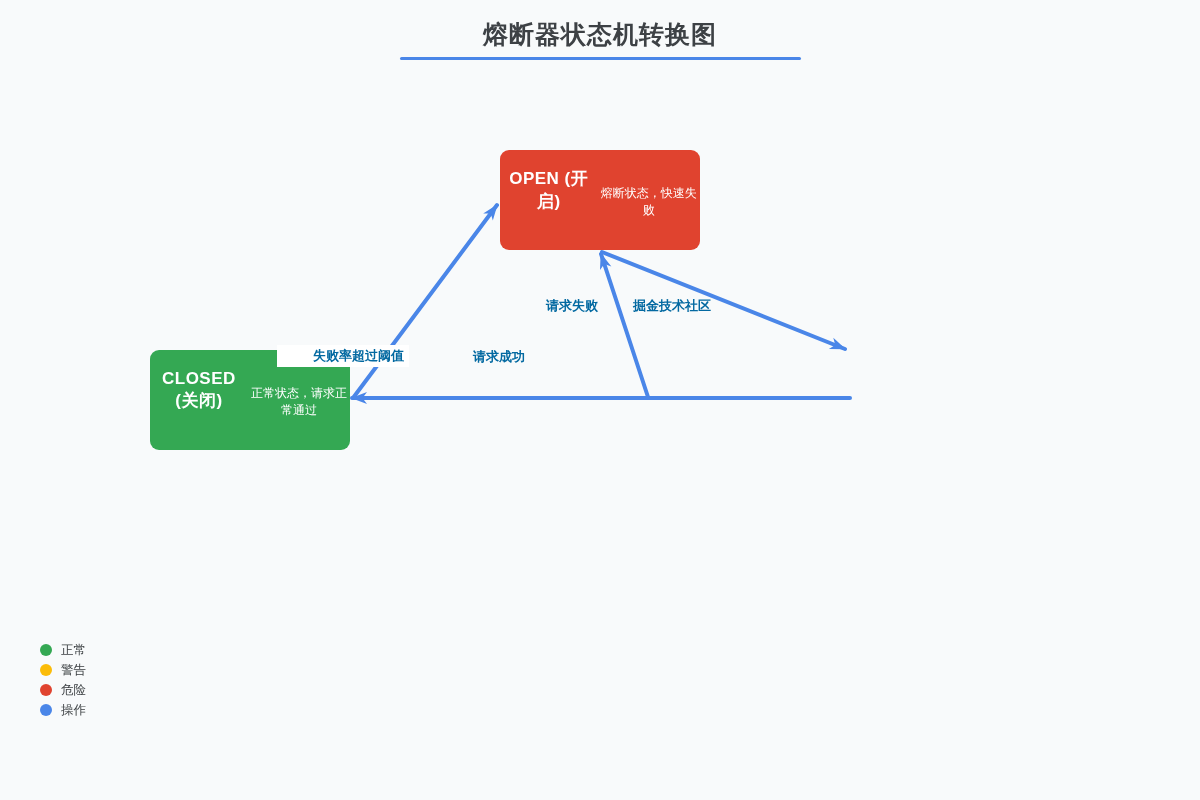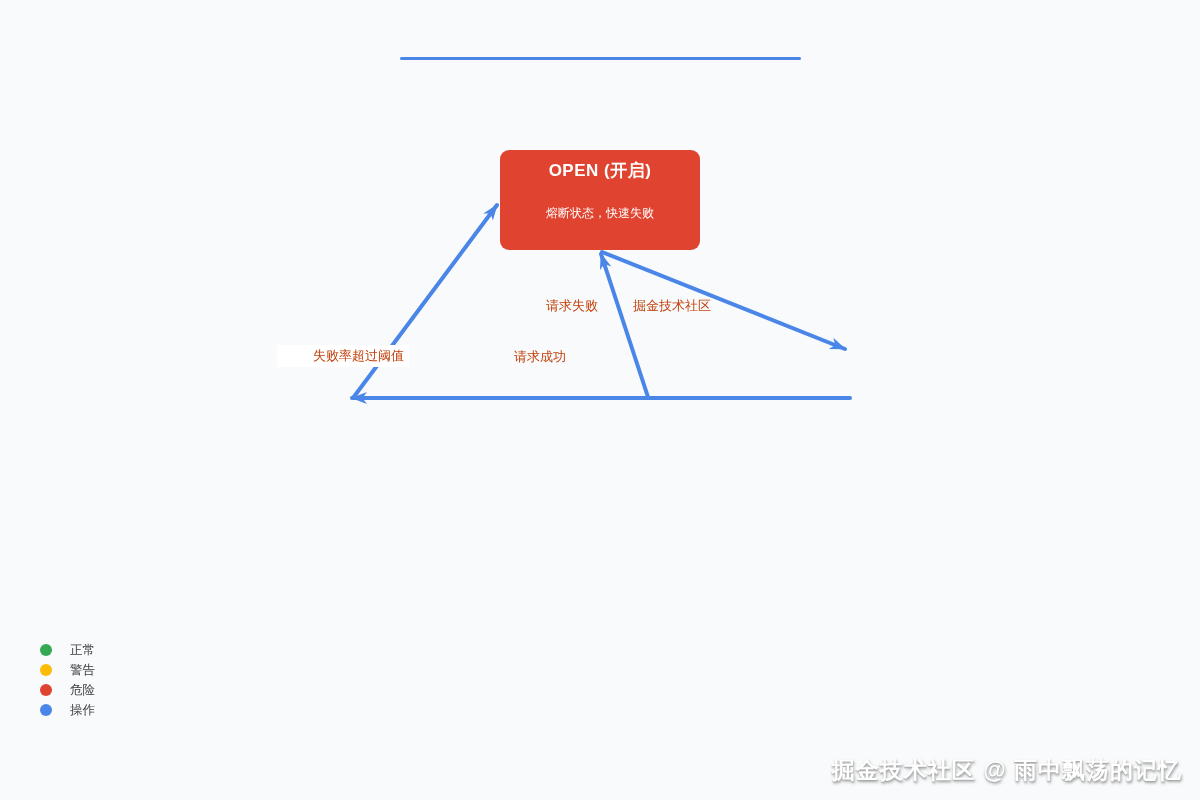--- a/index.html
+++ b/index.html
@@ -47,63 +47,64 @@
   svg.arrows line { stroke-width: 4; stroke-linecap: round; }
 
   
   .node {
     position: absolute;
     width: 200px;
     height: 100px;
     border-radius: 9px;
     color: #ffffff;
     display: flex;
-    flex-direction: column;
+    flex-direction: row;
     align-items: center;
     justify-content: center;
     padding-bottom: 20px;
     z-index: 2;
     text-align: center;
   }
   .node-title { font-size: 17px; font-weight: bold; letter-spacing: .5px; }
   .node-sub   { font-size: 12px; margin-top: 23px; }
 
   #node-open      { left: 500px; top: 150px; }
   #node-closed    { left: 150px; top: 350px; }
   #node-half-open { left: 850px; top: 350px; }
 
   
   .edge-label {
     position: absolute;
     font-size: 13px;
-    color: #c2410c;
+    color: #0369a1;
     white-space: nowrap;
     z-index: 4;
+    font-weight: bold;
   }
   #label-fail-threshold {
     left: 277px; top: 345px;
     background: #ffffff;
     padding: 2px 5px;
   }
   #label-wait-time   { left: 633px; top: 297px; }
   #label-req-fail    { left: 546px; top: 297px; }
-  #label-req-success { left: 473px; top: 348px; margin-left: 41px; }
+  #label-req-success { left: 473px; top: 348px; }
 
   
   .legend {
     position: absolute;
     left: 40px;
     top: 640px;
     z-index: 2;
   }
   .legend-item {
     display: flex;
     align-items: center;
     height: 20px;
-    gap: 18px;
+    gap: 9px;
     justify-content: space-between;
   }
   .legend-dot {
     width: 12px; height: 12px;
     border-radius: 50%;
     flex: 0 0 auto;
   }
   .legend-label { font-size: 12.5px; color: #3c4043; }
 
   
@@ -117,39 +118,44 @@
     color: #ffffff;
     text-shadow: 0 1px 1px #a8a8a8, 1px 2px 3px rgba(80,80,80,.55);
     z-index: 5;
   }
 </style>
 </head>
 <body>
 
 <div class="stage">
 
+  <div class="diagram-title">熔断器状态机转换图</div>
   <div class="title-underline" style="background: rgb(74, 134, 232);"></div>
 
   <svg class="arrows" viewBox="0 0 1200 800" xmlns="http://www.w3.org/2000/svg">
     <defs>
       <marker id="arrow" viewBox="0 0 18 14" markerWidth="18" markerHeight="14" refX="16" refY="7" orient="auto" markerUnits="userSpaceOnUse">
         <path d="M1,1 L17,7 L1,13 L5.5,7 Z" fill="#4a86e8" style="fill: rgb(74, 134, 232);"></path>
       </marker>
     </defs>
     <line x1="353" y1="398" x2="497" y2="205" marker-end="url(#arrow)" stroke="#4a86e8" style="stroke: rgb(74, 134, 232);"></line>
     <line x1="602" y1="252" x2="845" y2="349" marker-end="url(#arrow)" stroke="#4a86e8" style="stroke: rgb(74, 134, 232);"></line>
     <line x1="648" y1="397" x2="601" y2="254" marker-end="url(#arrow)" stroke="#4a86e8" style="stroke: rgb(74, 134, 232);"></line>
     <line x1="850" y1="398" x2="352" y2="398" marker-end="url(#arrow)" stroke="#4a86e8" style="stroke: rgb(74, 134, 232);"></line>
   </svg>
 
   <div class="node" id="node-open" style="background: rgb(224, 67, 47);">
     <div class="node-title">OPEN (开启)</div>
     <div class="node-sub">熔断状态，快速失败</div>
   </div>
 
+  <div class="node" id="node-closed" style="background: rgb(52, 168, 83);">
+    <div class="node-title">CLOSED (关闭)</div>
+    <div class="node-sub">正常状态，请求正常通过</div>
+  </div>
 
 
   <div class="edge-label" id="label-fail-threshold" style="background: rgb(255, 255, 255); padding-left: 36px;">失败率超过阈值</div>
   <div class="edge-label" id="label-wait-time">掘金技术社区</div>
   <div class="edge-label" id="label-req-fail">请求失败</div>
   <div class="edge-label" id="label-req-success">请求成功</div>
 
   <div class="legend">
     <div class="legend-item">
       <span class="legend-dot" style="background: rgb(52, 168, 83);"></span>
@@ -162,15 +168,14 @@
     <div class="legend-item">
       <span class="legend-dot" style="background: rgb(224, 67, 47);"></span>
       <span class="legend-label">危险</span>
     </div>
     <div class="legend-item">
       <span class="legend-dot" style="background: rgb(74, 134, 232);"></span>
       <span class="legend-label">操作</span>
     </div>
   </div>
 
-  <div class="watermark">掘金技术社区 @ 雨中飘荡的记忆</div>
 
 </div>
 
 </body></html>

